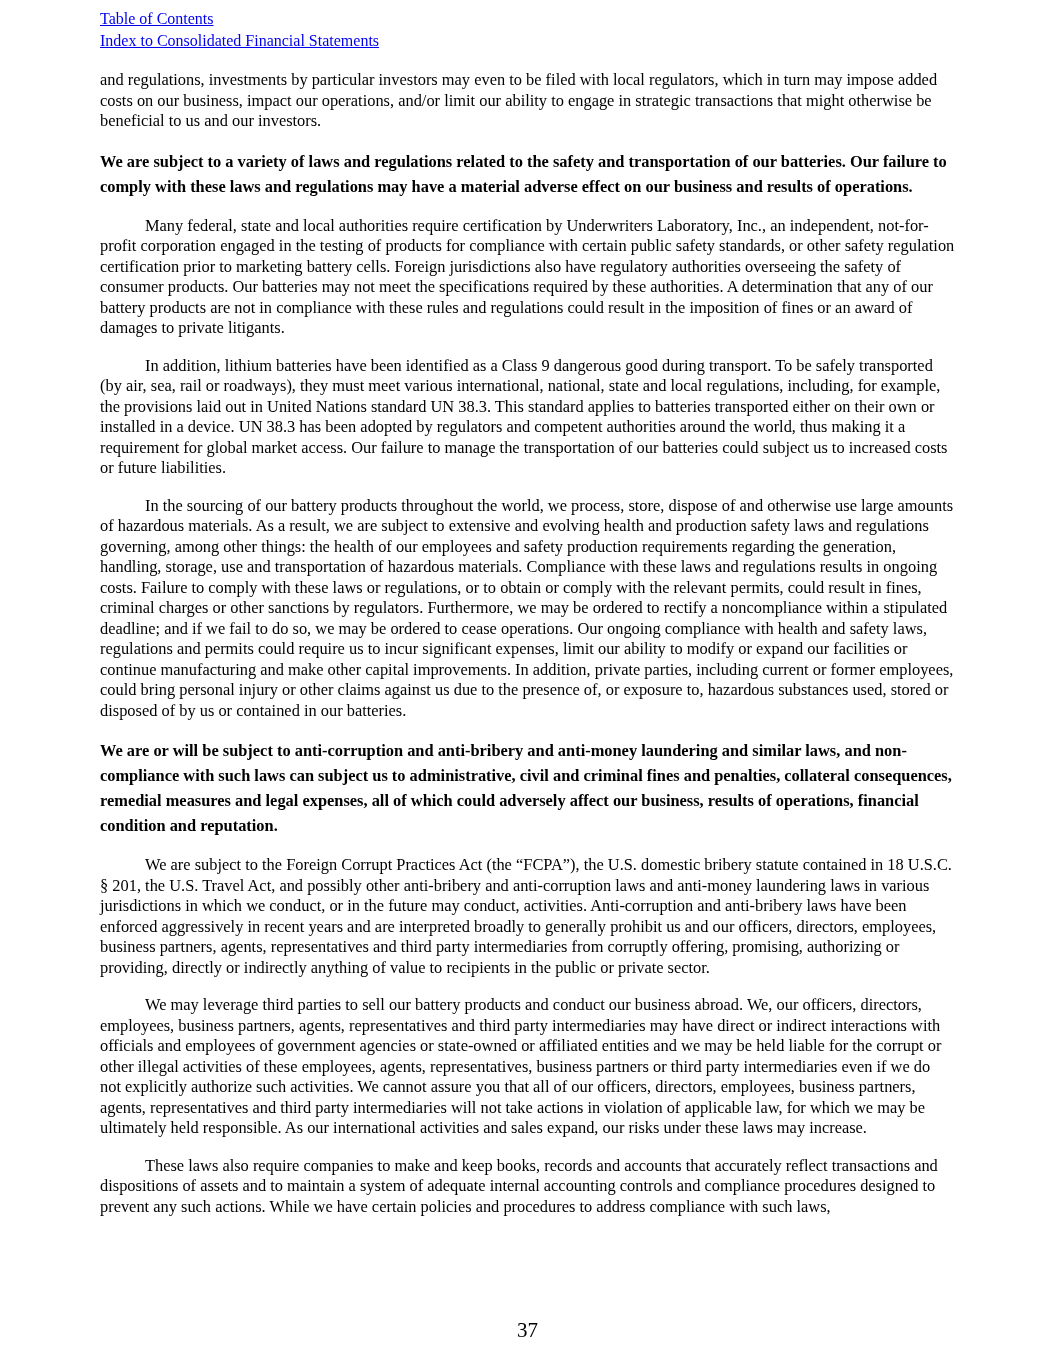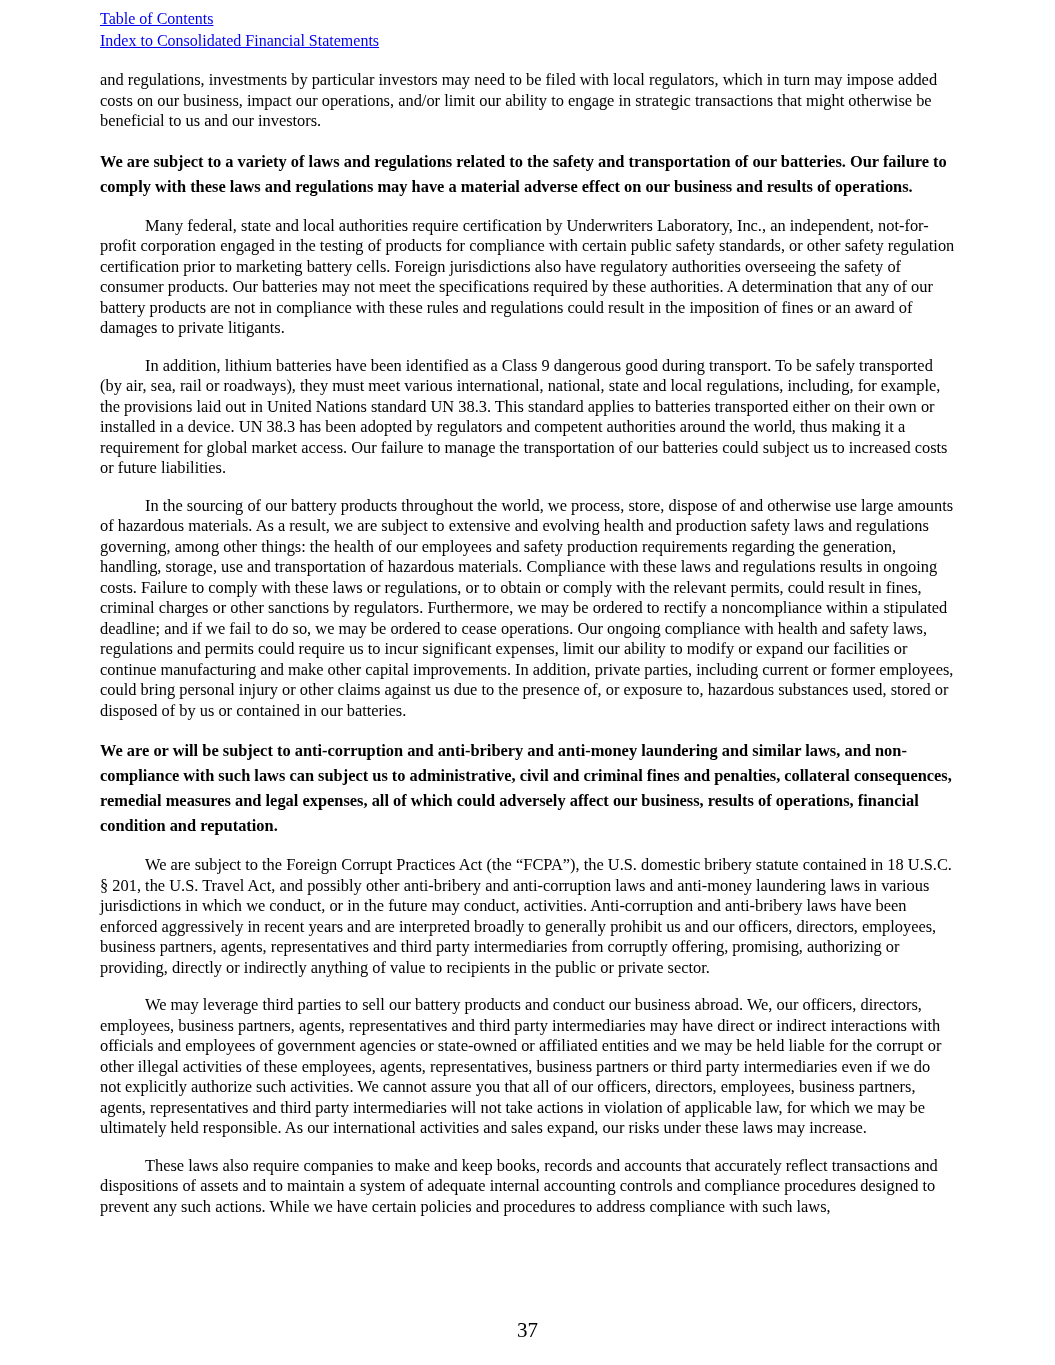--- a/index.html
+++ b/index.html
@@ -54,21 +54,21 @@
 <body>
 
 <div class="page">
 
   <div class="top-links">
     <a class="doc-link">Table of Contents</a>
     <a class="doc-link">Index to Consolidated Financial Statements</a>
   </div>
 
   <div>
-    <p class="para no-indent">and regulations, investments by particular investors may need to be filed with local regulators, which in turn may impose added costs on our business, impact our operations, and/or limit our ability to engage in strategic transactions that might otherwise be beneficial to us and our investors.</p>
+    <p class="para no-indent">and regulations, investments by particular investors may even to be filed with local regulators, which in turn may impose added costs on our business, impact our operations, and/or limit our ability to engage in strategic transactions that might otherwise be beneficial to us and our investors.</p>
     <p class="heading">We are subject to a variety of laws and regulations related to the safety and transportation of our batteries. Our failure to comply with these laws and regulations may have a material adverse effect on our business and results of operations.</p>
     <p class="para">Many federal, state and local authorities require certification by Underwriters Laboratory, Inc., an independent, not-for-profit corporation engaged in the testing of products for compliance with certain public safety standards, or other safety regulation certification prior to marketing battery cells. Foreign jurisdictions also have regulatory authorities overseeing the safety of consumer products. Our batteries may not meet the specifications required by these authorities. A determination that any of our battery products are not in compliance with these rules and regulations could result in the imposition of fines or an award of damages to private litigants.</p>
     <p class="para">In addition, lithium batteries have been identified as a Class 9 dangerous good during transport. To be safely transported (by air, sea, rail or roadways), they must meet various international, national, state and local regulations, including, for example, the provisions laid out in United Nations standard UN 38.3. This standard applies to batteries transported either on their own or installed in a device. UN 38.3 has been adopted by regulators and competent authorities around the world, thus making it a requirement for global market access. Our failure to manage the transportation of our batteries could subject us to increased costs or future liabilities.</p>
     <p class="para">In the sourcing of our battery products throughout the world, we process, store, dispose of and otherwise use large amounts of hazardous materials. As a result, we are subject to extensive and evolving health and production safety laws and regulations governing, among other things: the health of our employees and safety production requirements regarding the generation, handling, storage, use and transportation of hazardous materials. Compliance with these laws and regulations results in ongoing costs. Failure to comply with these laws or regulations, or to obtain or comply with the relevant permits, could result in fines, criminal charges or other sanctions by regulators. Furthermore, we may be ordered to rectify a noncompliance within a stipulated deadline; and if we fail to do so, we may be ordered to cease operations. Our ongoing compliance with health and safety laws, regulations and permits could require us to incur significant expenses, limit our ability to modify or expand our facilities or continue manufacturing and make other capital improvements. In addition, private parties, including current or former employees, could bring personal injury or other claims against us due to the presence of, or exposure to, hazardous substances used, stored or disposed of by us or contained in our batteries.</p>
     <p class="heading">We are or will be subject to anti-corruption and anti-bribery and anti-money laundering and similar laws, and non-compliance with such laws can subject us to administrative, civil and criminal fines and penalties, collateral consequences, remedial measures and legal expenses, all of which could adversely affect our business, results of operations, financial condition and reputation.</p>
     <p class="para">We are subject to the Foreign Corrupt Practices Act (the “FCPA”), the U.S. domestic bribery statute contained in 18 U.S.C. § 201, the U.S. Travel Act, and possibly other anti-bribery and anti-corruption laws and anti-money laundering laws in various jurisdictions in which we conduct, or in the future may conduct, activities. Anti-corruption and anti-bribery laws have been enforced aggressively in recent years and are interpreted broadly to generally prohibit us and our officers, directors, employees, business partners, agents, representatives and third party intermediaries from corruptly offering, promising, authorizing or providing, directly or indirectly anything of value to recipients in the public or private sector.</p>
     <p class="para">We may leverage third parties to sell our battery products and conduct our business abroad. We, our officers, directors, employees, business partners, agents, representatives and third party intermediaries may have direct or indirect interactions with officials and employees of government agencies or state-owned or affiliated entities and we may be held liable for the corrupt or other illegal activities of these employees, agents, representatives, business partners or third party intermediaries even if we do not explicitly authorize such activities. We cannot assure you that all of our officers, directors, employees, business partners, agents, representatives and third party intermediaries will not take actions in violation of applicable law, for which we may be ultimately held responsible. As our international activities and sales expand, our risks under these laws may increase.</p>
     <p class="para">These laws also require companies to make and keep books, records and accounts that accurately reflect transactions and dispositions of assets and to maintain a system of adequate internal accounting controls and compliance procedures designed to prevent any such actions. While we have certain policies and procedures to address compliance with such laws,</p>
   </div>
 

